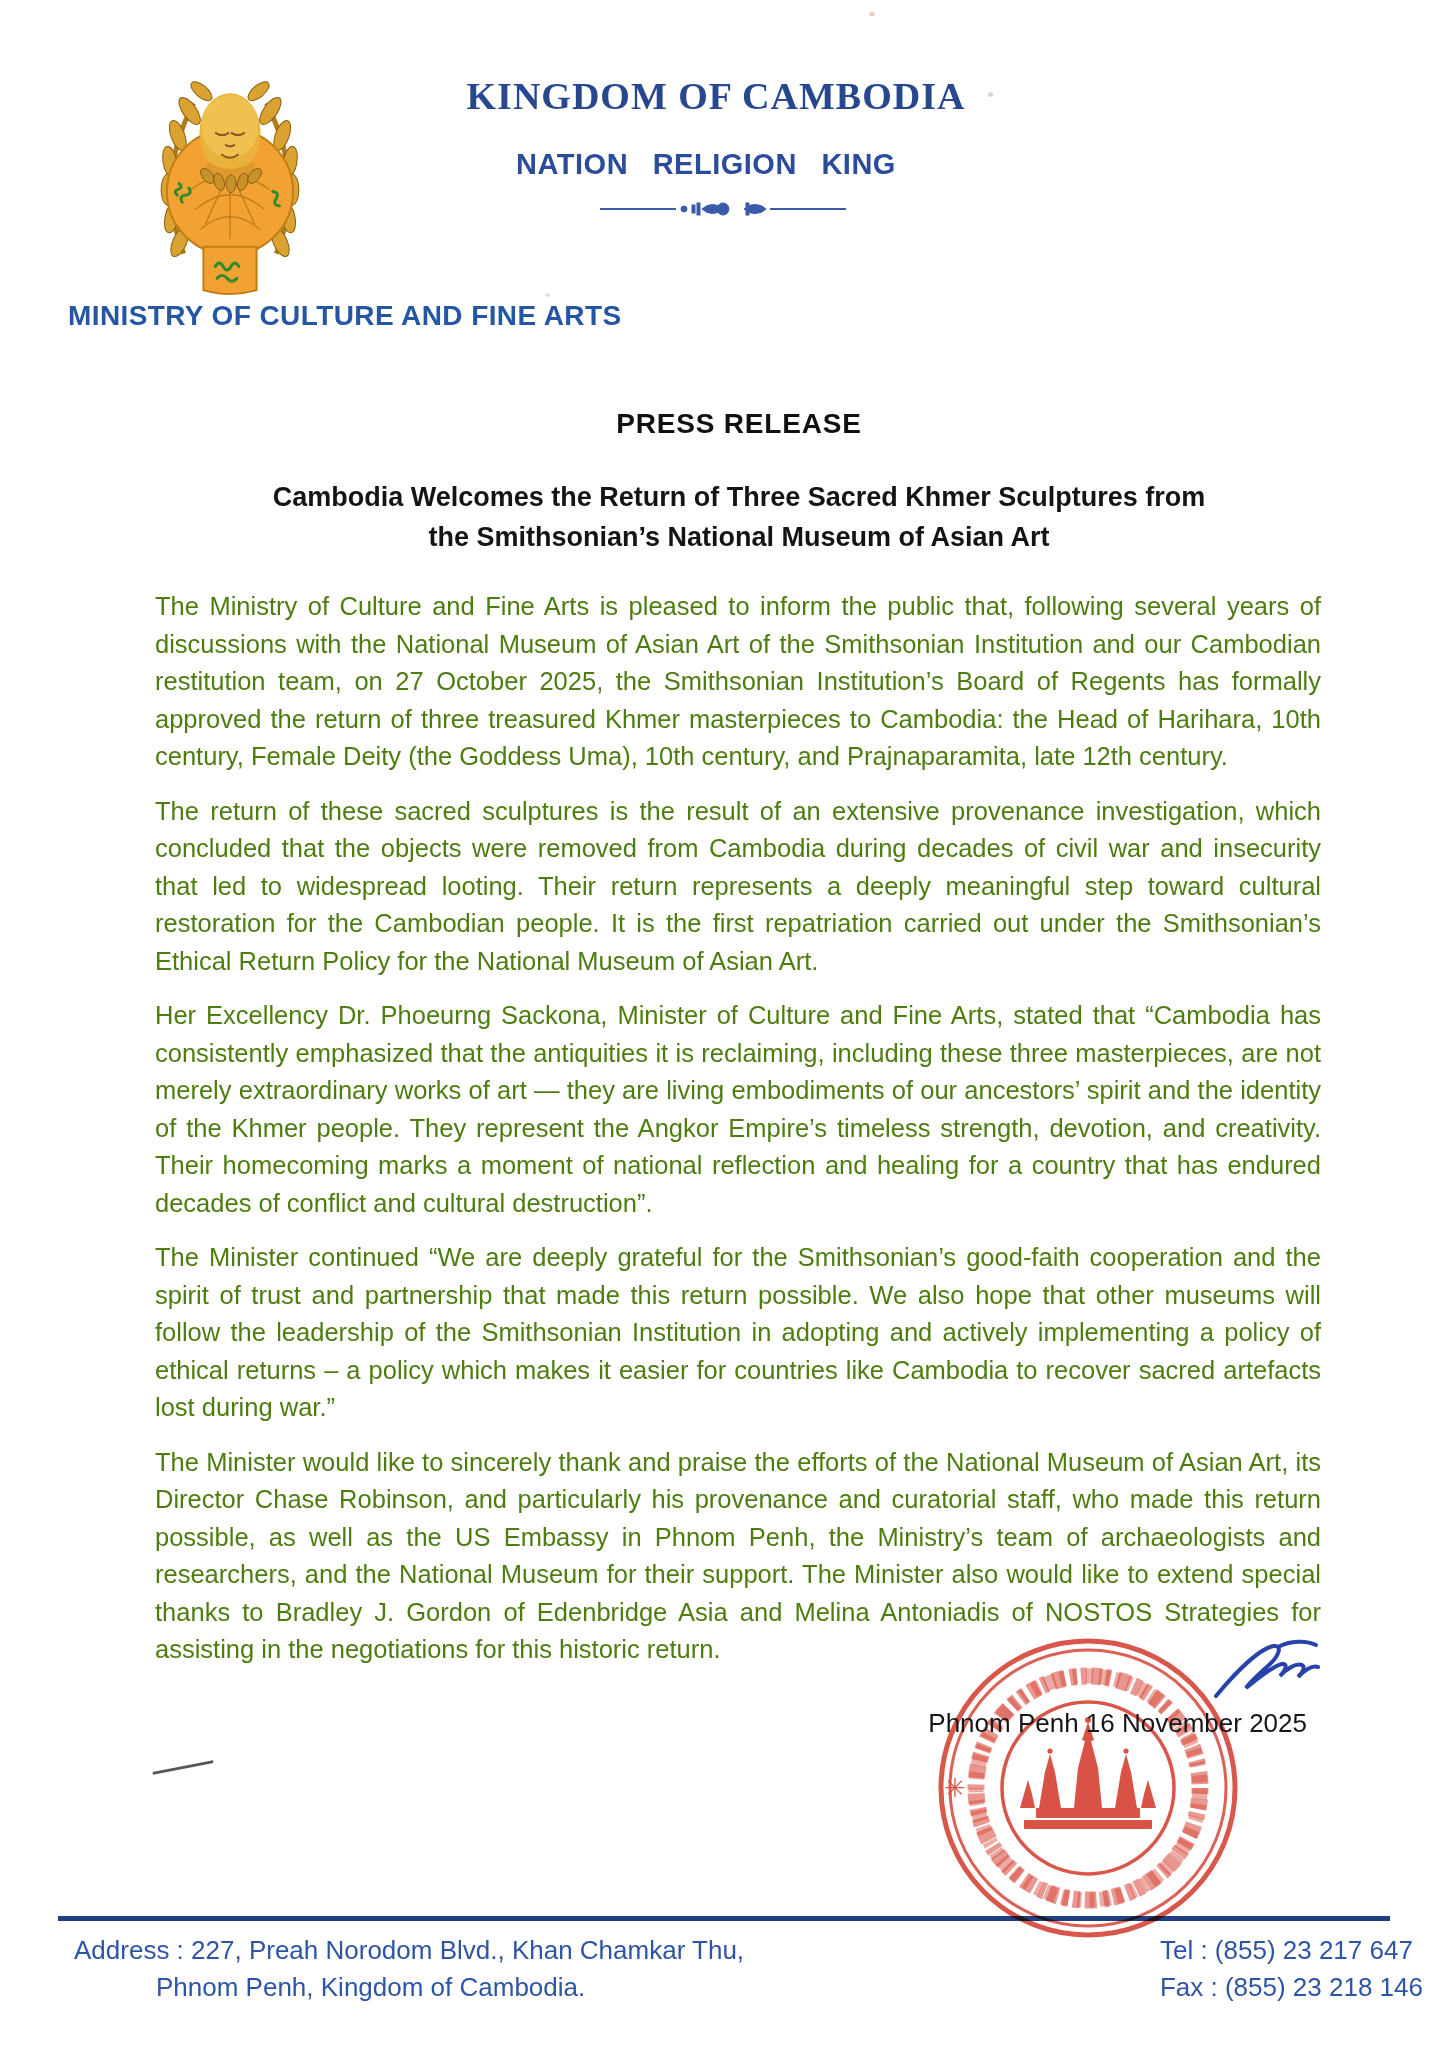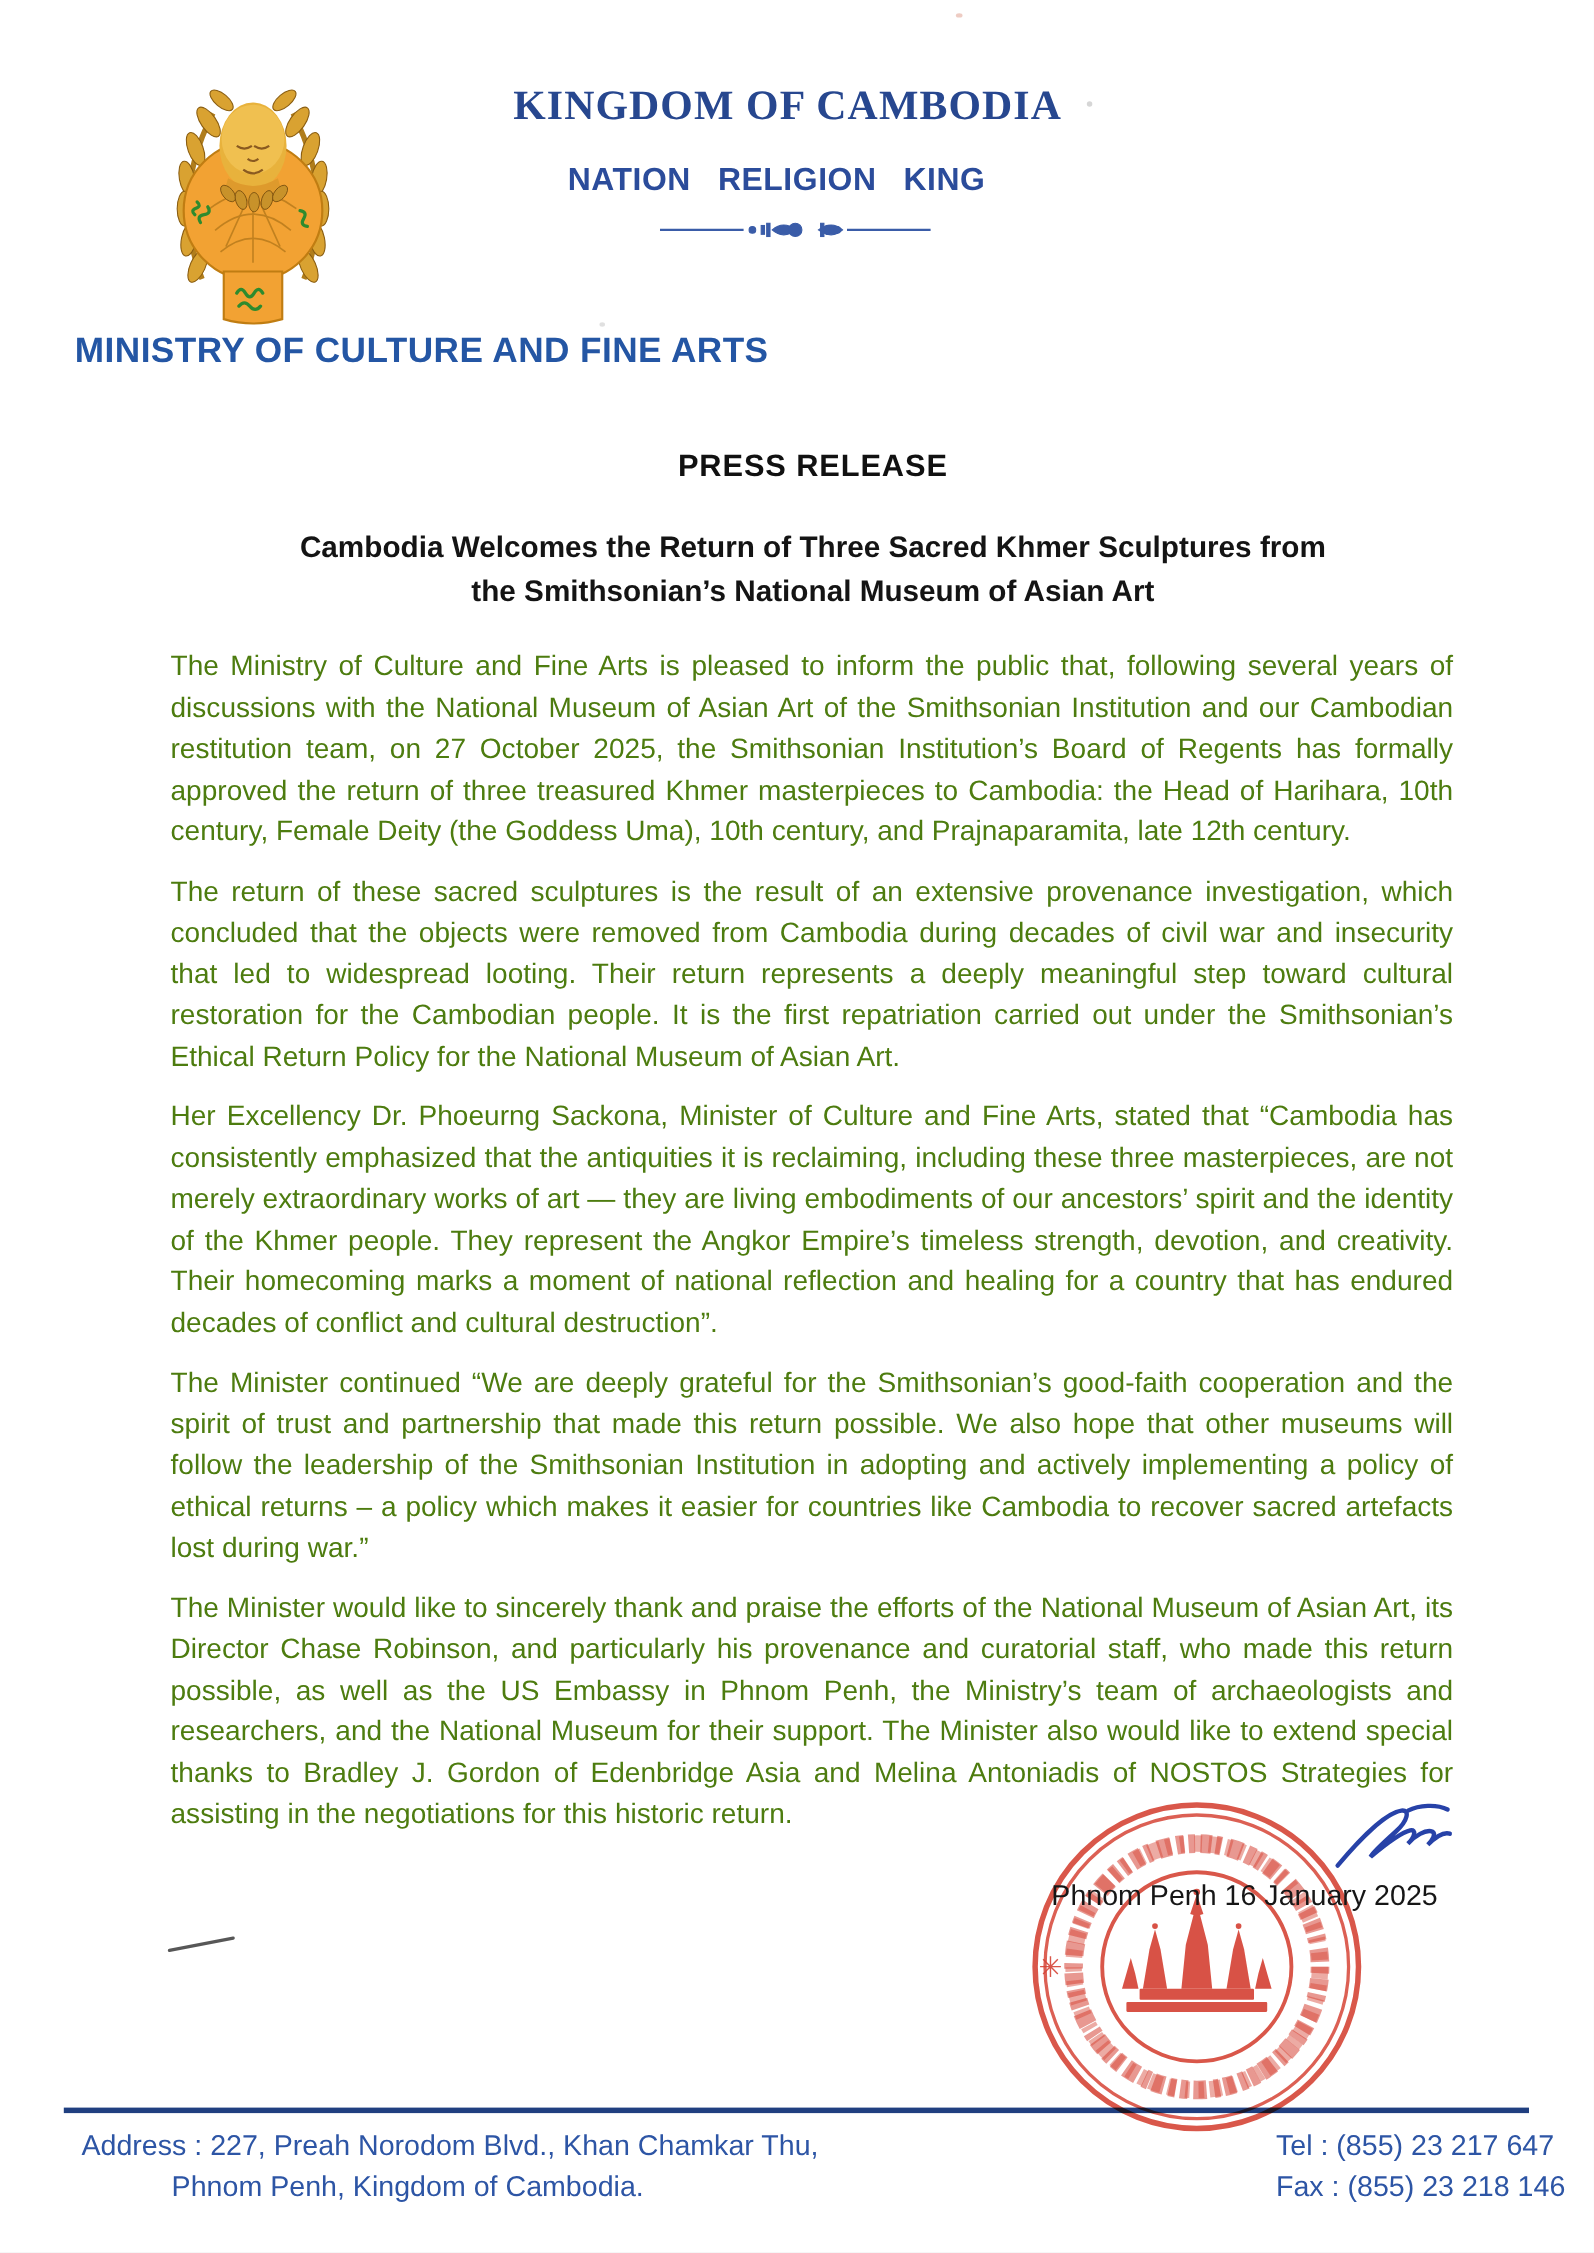--- a/index.html
+++ b/index.html
@@ -22,21 +22,21 @@
     transform:translateX(-4px);
   }
   .motto{
     position:absolute;left:0;top:148px;width:1440px;text-align:center;
     font-size:29px;font-weight:bold;color:#2b4c9b;word-spacing:16px;letter-spacing:.5px;
     transform:translateX(-14px);
   }
   .divider{position:absolute;left:598px;top:196px;width:250px;height:26px;}
   .ministry-name{
     position:absolute;left:68px;top:300px;
-    font-size:32px;font-weight:bold;color:#2456a4;letter-spacing:.4px;
+    font-size:28px;font-weight:bold;color:#2456a4;letter-spacing:.4px;
   }
   
   .press-label{
     position:absolute;left:155px;top:408px;width:1168px;text-align:center;
     font-size:28px;font-weight:bold;letter-spacing:.8px;color:#111;
   }
   .doc-title{
     position:absolute;left:155px;width:1168px;text-align:center;
     font-size:27px;font-weight:bold;color:#141414;
   }
@@ -167,21 +167,21 @@
   <div class="doc-title t2">the Smithsonian’s National Museum of Asian Art</div>
 
   <div class="body-text">
     <p>The Ministry of Culture and Fine Arts is pleased to inform the public that, following several years of discussions with the National Museum of Asian Art of the Smithsonian Institution and our Cambodian restitution team, on 27 October 2025, the Smithsonian Institution’s Board of Regents has formally approved the return of three treasured Khmer masterpieces to Cambodia: the Head of Harihara, 10th century, Female Deity (the Goddess Uma), 10th century, and Prajnaparamita, late 12th century.</p>
     <p>The return of these sacred sculptures is the result of an extensive provenance investigation, which concluded that the objects were removed from Cambodia during decades of civil war and insecurity that led to widespread looting. Their return represents a deeply meaningful step toward cultural restoration for the Cambodian people. It is the first repatriation carried out under the Smithsonian’s Ethical Return Policy for the National Museum of Asian Art.</p>
     <p>Her Excellency Dr. Phoeurng Sackona, Minister of Culture and Fine Arts, stated that “Cambodia has consistently emphasized that the antiquities it is reclaiming, including these three masterpieces, are not merely extraordinary works of art — they are living embodiments of our ancestors’ spirit and the identity of the Khmer people. They represent the Angkor Empire’s timeless strength, devotion, and creativity. Their homecoming marks a moment of national reflection and healing for a country that has endured decades of conflict and cultural destruction”.</p>
     <p>The Minister continued “We are deeply grateful for the Smithsonian’s good-faith cooperation and the spirit of trust and partnership that made this return possible. We also hope that other museums will follow the leadership of the Smithsonian Institution in adopting and actively implementing a policy of ethical returns – a policy which makes it easier for countries like Cambodia to recover sacred artefacts lost during war.”</p>
     <p>The Minister would like to sincerely thank and praise the efforts of the National Museum of Asian Art, its Director Chase Robinson, and particularly his provenance and curatorial staff, who made this return possible, as well as the US Embassy in Phnom Penh, the Ministry’s team of archaeologists and researchers, and the National Museum for their support. The Minister also would like to extend special thanks to Bradley J. Gordon of Edenbridge Asia and Melina Antoniadis of NOSTOS Strategies for assisting in the negotiations for this historic return.</p>
   </div>
 
-  <div class="dateline">Phnom Penh 16 January 2025</div>
+  <div class="dateline">Phnom Penh 16 November 2025</div>
 
   <div class="signature">
     <svg viewBox="0 0 120 66" width="120" height="66">
       <g stroke="#2742a8" stroke-width="4" fill="none" stroke-linecap="round">
         <path d="M4,58 C24,34 48,10 62,8 C70,7 68,17 57,27 C47,36 36,46 34,50 C46,40 61,28 70,26 C76,25 74,32 68,38 C74,31 84,25 90,27 C94,29 90,35 86,39 C92,33 100,27 106,29"></path>
         <path d="M68,8 C78,3 94,2 104,7"></path>
       </g>
     </svg>
   </div>
 

